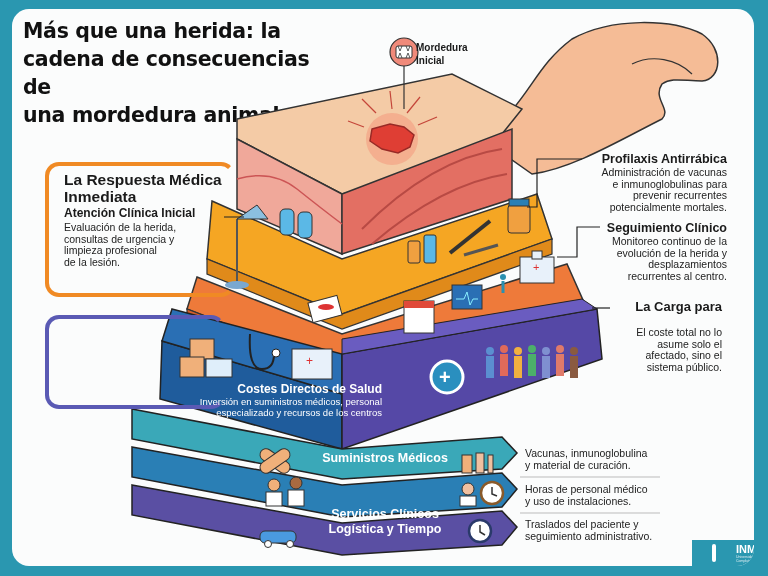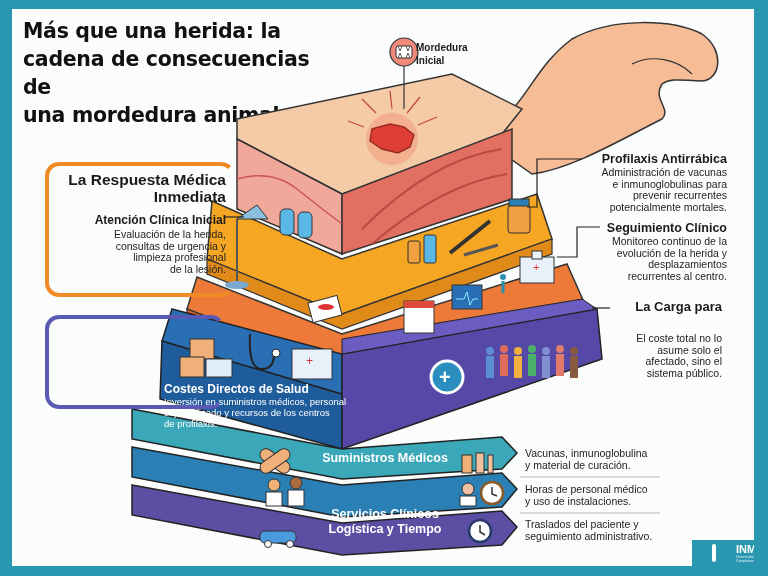--- a/index.html
+++ b/index.html
@@ -1,18 +1,18 @@
 <!DOCTYPE html>
 <html><head>
 <meta charset="utf-8">
 <style>
   * { box-sizing: border-box; margin: 0; padding: 0; }
   html, body { width: 768px; height: 576px; overflow: hidden; }
   body { background: #2a97b0; font-family: "Liberation Sans", sans-serif; position: relative; }
-  .canvas { position: absolute; left: 12px; top: 9px; width: 742px; height: 557px; background: #fbfcfc; overflow: hidden; }
+  .canvas { position: absolute; left: 12px; top: 9px; width: 742px; height: 557px; background: #fbfcfc; overflow: hidden; border-radius: 17px; }
   .abs { position: absolute; }
   .title { left: 11px; top: 8px; width: 320px; font-size: 20.5px; font-weight: 700; line-height: 28px; color: #111; font-family: "DejaVu Sans", sans-serif; letter-spacing: -0.3px; }
   .lbl-bold { font-weight: 700; color: #1a1a1a; }
   .small { font-size: 10.5px; line-height: 11.5px; color: #222; }
   .right-txt { text-align: right; }
   .card { border-radius: 14px; border: 4px solid; }
   .card-orange { left: 33px; top: 153px; width: 190px; height: 135px; border-color: #f08a24; border-right-color: transparent; }
   .card-purple { left: 33px; top: 306px; width: 180px; height: 94px; border-color: #5a5ab4; border-right-color: transparent; }
   .card-h { font-size: 15.5px; font-weight: 700; line-height: 17px; color: #1a1a1a; }
   .card-sub { font-size: 12px; font-weight: 700; color: #1a1a1a; }
@@ -194,24 +194,24 @@
     <line x1="508" y1="468" x2="648" y2="468" stroke="#bbb"></line>
     <line x1="508" y1="504" x2="648" y2="504" stroke="#bbb"></line>
   </svg>
 
   <div class="abs lbl-bold" style="left:404px;top:32px;font-size:10px;line-height:13px;">
     <div>Mordedura</div>
     <div>Inicial</div>
   </div>
 
   <div class="abs card card-orange"></div>
-  <div class="abs" style="left:44px;top:162px;width:170px;text-align:right;">
+  <div class="abs" style="left:52px;top:162px;width:170px;">
     <div class="card-h">La Respuesta Médica</div>
     <div class="card-h">Inmediata</div>
-    <div class="card-sub" style="margin-top:8px">Atención Clínica Inicial</div>
+    <div class="card-sub" style="margin-top:1px">Atención Clínica Inicial</div>
     <div class="small" style="margin-top:2px">
       <div>Evaluación de la herida,</div>
       <div>consultas de urgencia y</div>
       <div>limpieza profesional</div>
       <div>de la lesión.</div>
     </div>
   </div>
 
   <div class="abs card card-purple"></div>
 
@@ -230,34 +230,33 @@
     <div class="small">
       <div>Monitoreo continuo de la</div>
       <div>evolución de la herida y</div>
       <div>desplazamientos</div>
       <div>recurrentes al centro.</div>
     </div>
   </div>
 
   <div class="abs right-txt" style="left:590px;top:291px;width:120px;">
     <div class="lbl-bold" style="font-size:13px;line-height:14px">La Carga para</div>
-    <div class="small" style="margin-top:19px">
+    <div class="small" style="margin-top:13px">
       <div>El coste total no lo</div>
       <div>asume solo el</div>
       <div>afectado, sino el</div>
       <div>sistema público.</div>
     </div>
   </div>
 
-  <div class="abs" style="left:152px;top:373px;width:218px;text-align:left;color:#fff;">
+  <div class="abs" style="left:152px;top:373px;width:218px;text-align:right;color:#fff;">
     <div style="font-size:12px;font-weight:700;line-height:14px">Costes Directos de Salud</div>
     <div style="font-size:9.5px;line-height:11px">
       <div>Inversión en suministros médicos, personal</div>
       <div>especializado y recursos de los centros</div>
-      <div>de profilaxis.</div>
     </div>
   </div>
 
   <div class="abs band-lbl" style="left:298px;top:442px;width:150px;">Suministros Médicos</div>
   <div class="abs band-lbl" style="left:298px;top:478px;width:150px;margin-top:20px;">Servicios Clínicos</div>
   <div class="abs band-lbl" style="left:298px;top:513px;width:150px;">Logística y Tiempo</div>
 
   <div class="abs small" style="left:513px;top:439px;width:150px;font-size:10.5px">
     <div>Vacunas, inmunoglobulina</div>
     <div>y material de curación.</div>

